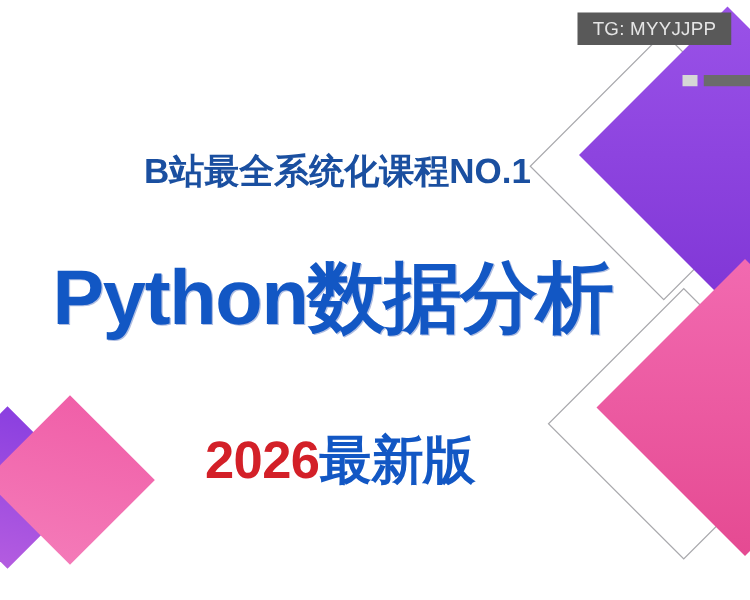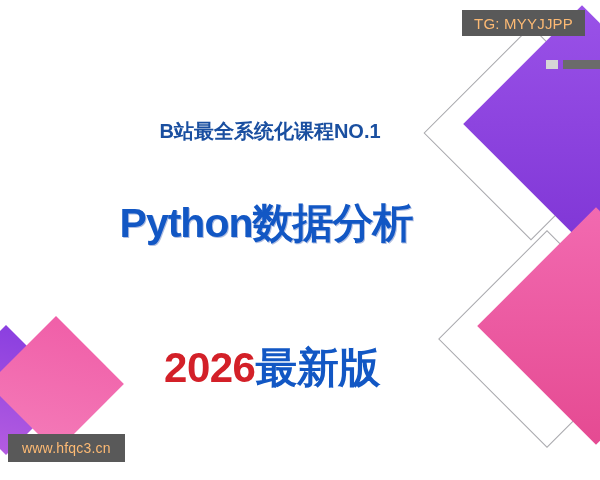--- a/index.html
+++ b/index.html
@@ -99,21 +99,21 @@
     top: 60px;
     width: 12px;
     height: 9px;
     background: #d6d6d6;
   }
 
   
   .watermark {
     position: absolute;
     background: #595959;
-    color: #fdba74;
+    color: #e5e5e5;
     font-family: "Liberation Sans", "DejaVu Sans", sans-serif;
     letter-spacing: 0.2px;
     white-space: nowrap;
     display: flex;
     align-items: center;
     justify-content: center;
   }
   .watermark-tg {
     right: 15px;
     top: 10px;
@@ -138,35 +138,35 @@
     height: 480px;
   }
 
   .subhead {
     position: absolute;
     left: 0;
     right: 0;
     top: 118px;
     text-align: center;
     padding-right: 60px;
-    font-size: 20px;
+    font-size: 28px;
     font-weight: 700;
     color: #1a4fa0;
     letter-spacing: 0px;
     white-space: nowrap;
   }
 
   .main-title {
     position: absolute;
     left: 0;
     right: 0;
     top: 196px;
     text-align: center;
     padding-right: 68px;
-    font-size: 41px;
+    font-size: 62px;
     font-weight: 700;
     color: #1257c4;
     letter-spacing: -1px;
     white-space: nowrap;
     text-shadow: 1px 1px 0 rgba(30,70,170,0.35);
   }
 
   .version-line {
     position: absolute;
     left: 0;
@@ -207,15 +207,14 @@
 
     <div class="main-title">Python数据分析</div>
 
     <div class="version-line">
       <span class="version-year">2026</span><span class="version-tag">最新版</span>
     </div>
   </div>
 
   <div class="watermark watermark-tg">TG: MYYJJPP</div>
 
-  <div class="watermark watermark-url">www.hfqc3.cn</div>
 
 </div>
 
 </body></html>

